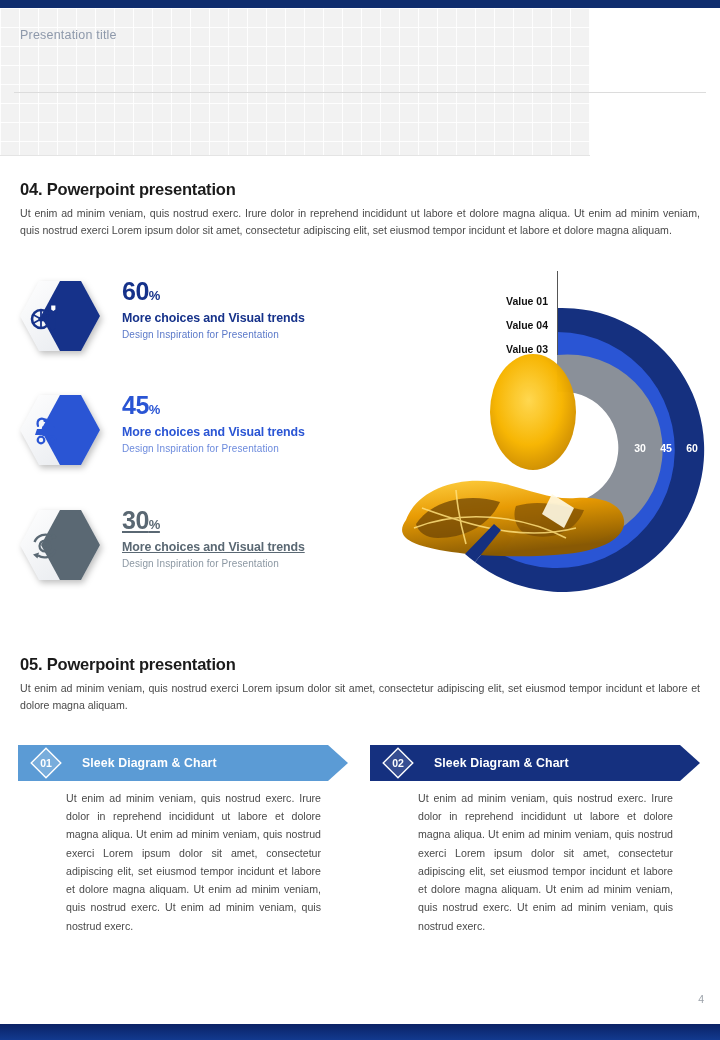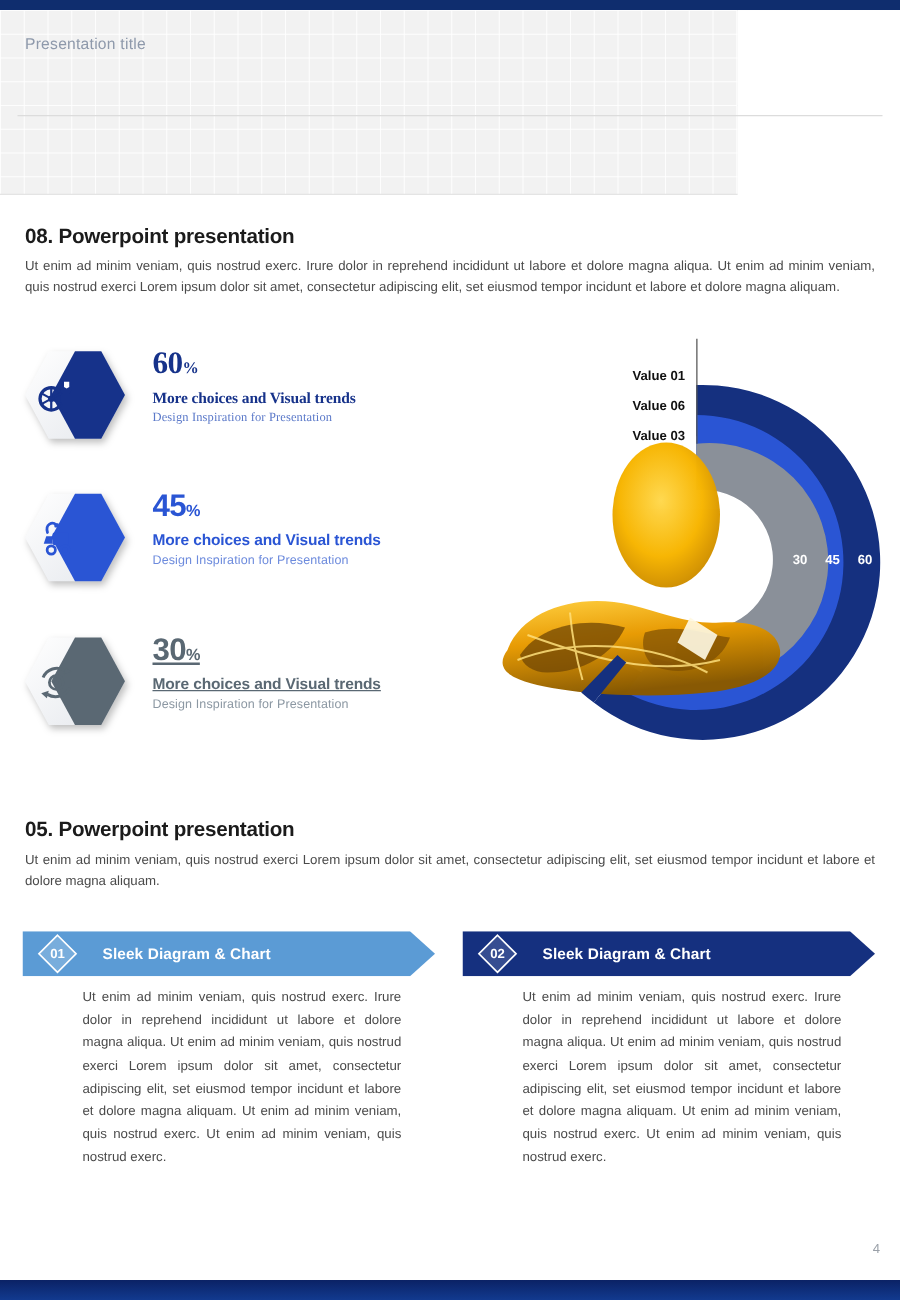--- a/index.html
+++ b/index.html
@@ -61,21 +61,21 @@
     line-height:1.62; text-align:justify;
   }
 
   #sec1-head{ left:20px; top:180px; }
   #sec1-body{ left:20px; top:205px; width:680px; }
   #sec2-head{ left:20px; top:655px; }
   #sec2-body{ left:20px; top:680px; width:680px; }
 
   
   .stat{ position:absolute; left:18px; width:330px; height:88px; }
-  .stat1{ top:277px;font-family:Liberation Serif, serif; } .stat2{ top:391px; } .stat3{ top:506px; }
+  .stat1{ top:277px; } .stat2{ top:391px; } .stat3{ top:506px; }
 
   .hexwrap{ position:absolute; left:0; top:2px; width:84px; height:74px;
             filter:drop-shadow(2px 3px 3px rgba(0,0,0,.25)); }
   .hexwrap svg{ display:block; }
 
   .hexnum{
     position:absolute; right:16px; top:29px; width:26px;
     font-size:11px; font-weight:bold; color:#ffffff; text-align:center;
     letter-spacing:.5px;
   }
@@ -155,21 +155,21 @@
 </head>
 <body>
 
 <div class="topbar"></div>
 
 <div class="header">
   <div class="pres-title">Presentation title</div>
   <div class="hdr-rule"></div>
 </div>
 
-<div class="sec-head" id="sec1-head">08. Powerpoint presentation</div>
+<div class="sec-head" id="sec1-head">04. Powerpoint presentation</div>
 <div class="sec-body" id="sec1-body">Ut enim ad minim veniam, quis nostrud exerc. Irure dolor in reprehend incididunt ut labore et dolore magna aliqua. Ut enim ad minim veniam, quis nostrud exerci  Lorem ipsum dolor sit amet, consectetur adipiscing elit, set eiusmod tempor incidunt et labore et dolore magna aliquam.</div>
 
 <div class="stat stat1 c-navy">
   <div class="hexwrap">
     <svg width="84" height="74" viewBox="0 0 84 74">
       <defs>
         <linearGradient id="hx1l" x1="0" y1="0" x2="1" y2="1">
           <stop offset="0%" stop-color="#ffffff"></stop>
             <stop offset="100%" stop-color="#e4e7ec"></stop>
         </linearGradient>
@@ -284,21 +284,21 @@
       </g>
       <path d="M182,232 L204,246 L194,266 L172,252 Z" fill="#fff8e2" opacity=".92"></path>
     </g>
 
     <path d="M95,292 A142,142 0 0 0 105,300 L131,268 A101,101 0 0 1 124,262 Z" fill="#15307f"></path>
   </svg>
 
   <div class="chart-labels">
     <div class="vline"></div>
     <div class="vlbl vlbl1">Value 01</div>
-    <div class="vlbl vlbl2">Value 06</div>
+    <div class="vlbl vlbl2">Value 04</div>
     <div class="vlbl vlbl3">Value 03</div>
     <div class="arcval arcval3">30</div>
     <div class="arcval arcval2">45</div>
     <div class="arcval arcval1">60</div>
   </div>
 </div>
 
 <div class="sec-head" id="sec2-head">05. Powerpoint presentation</div>
 <div class="sec-body" id="sec2-body">Ut enim ad minim veniam, quis nostrud exerci  Lorem ipsum dolor sit amet, consectetur adipiscing elit, set eiusmod tempor incidunt et labore et dolore magna aliquam.</div>
 

